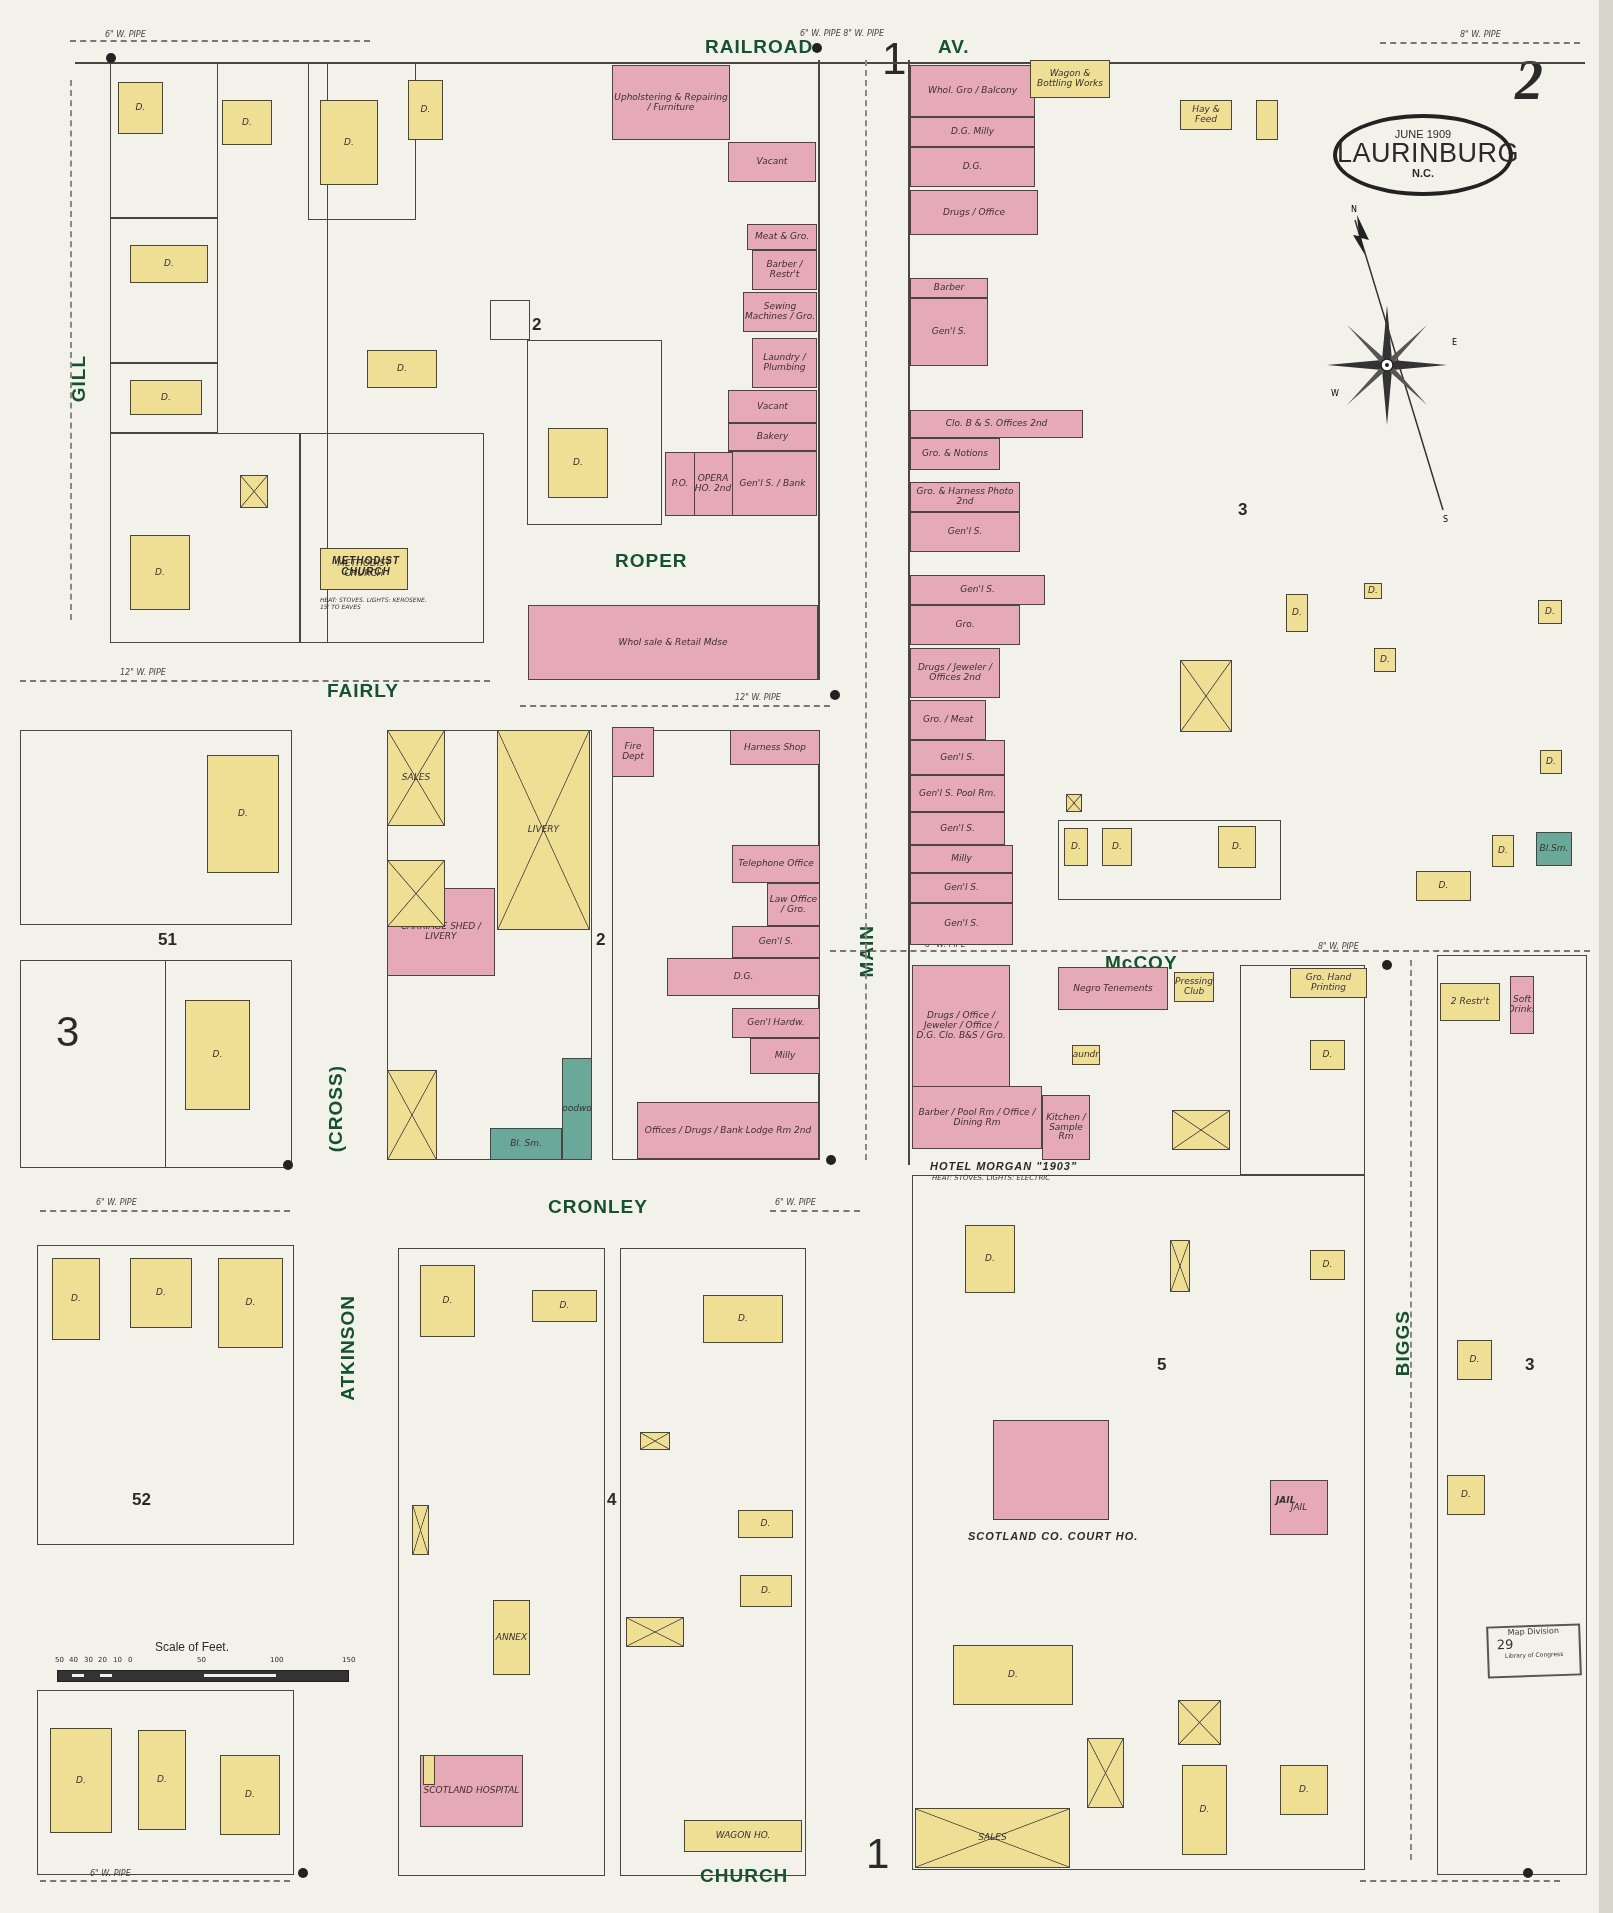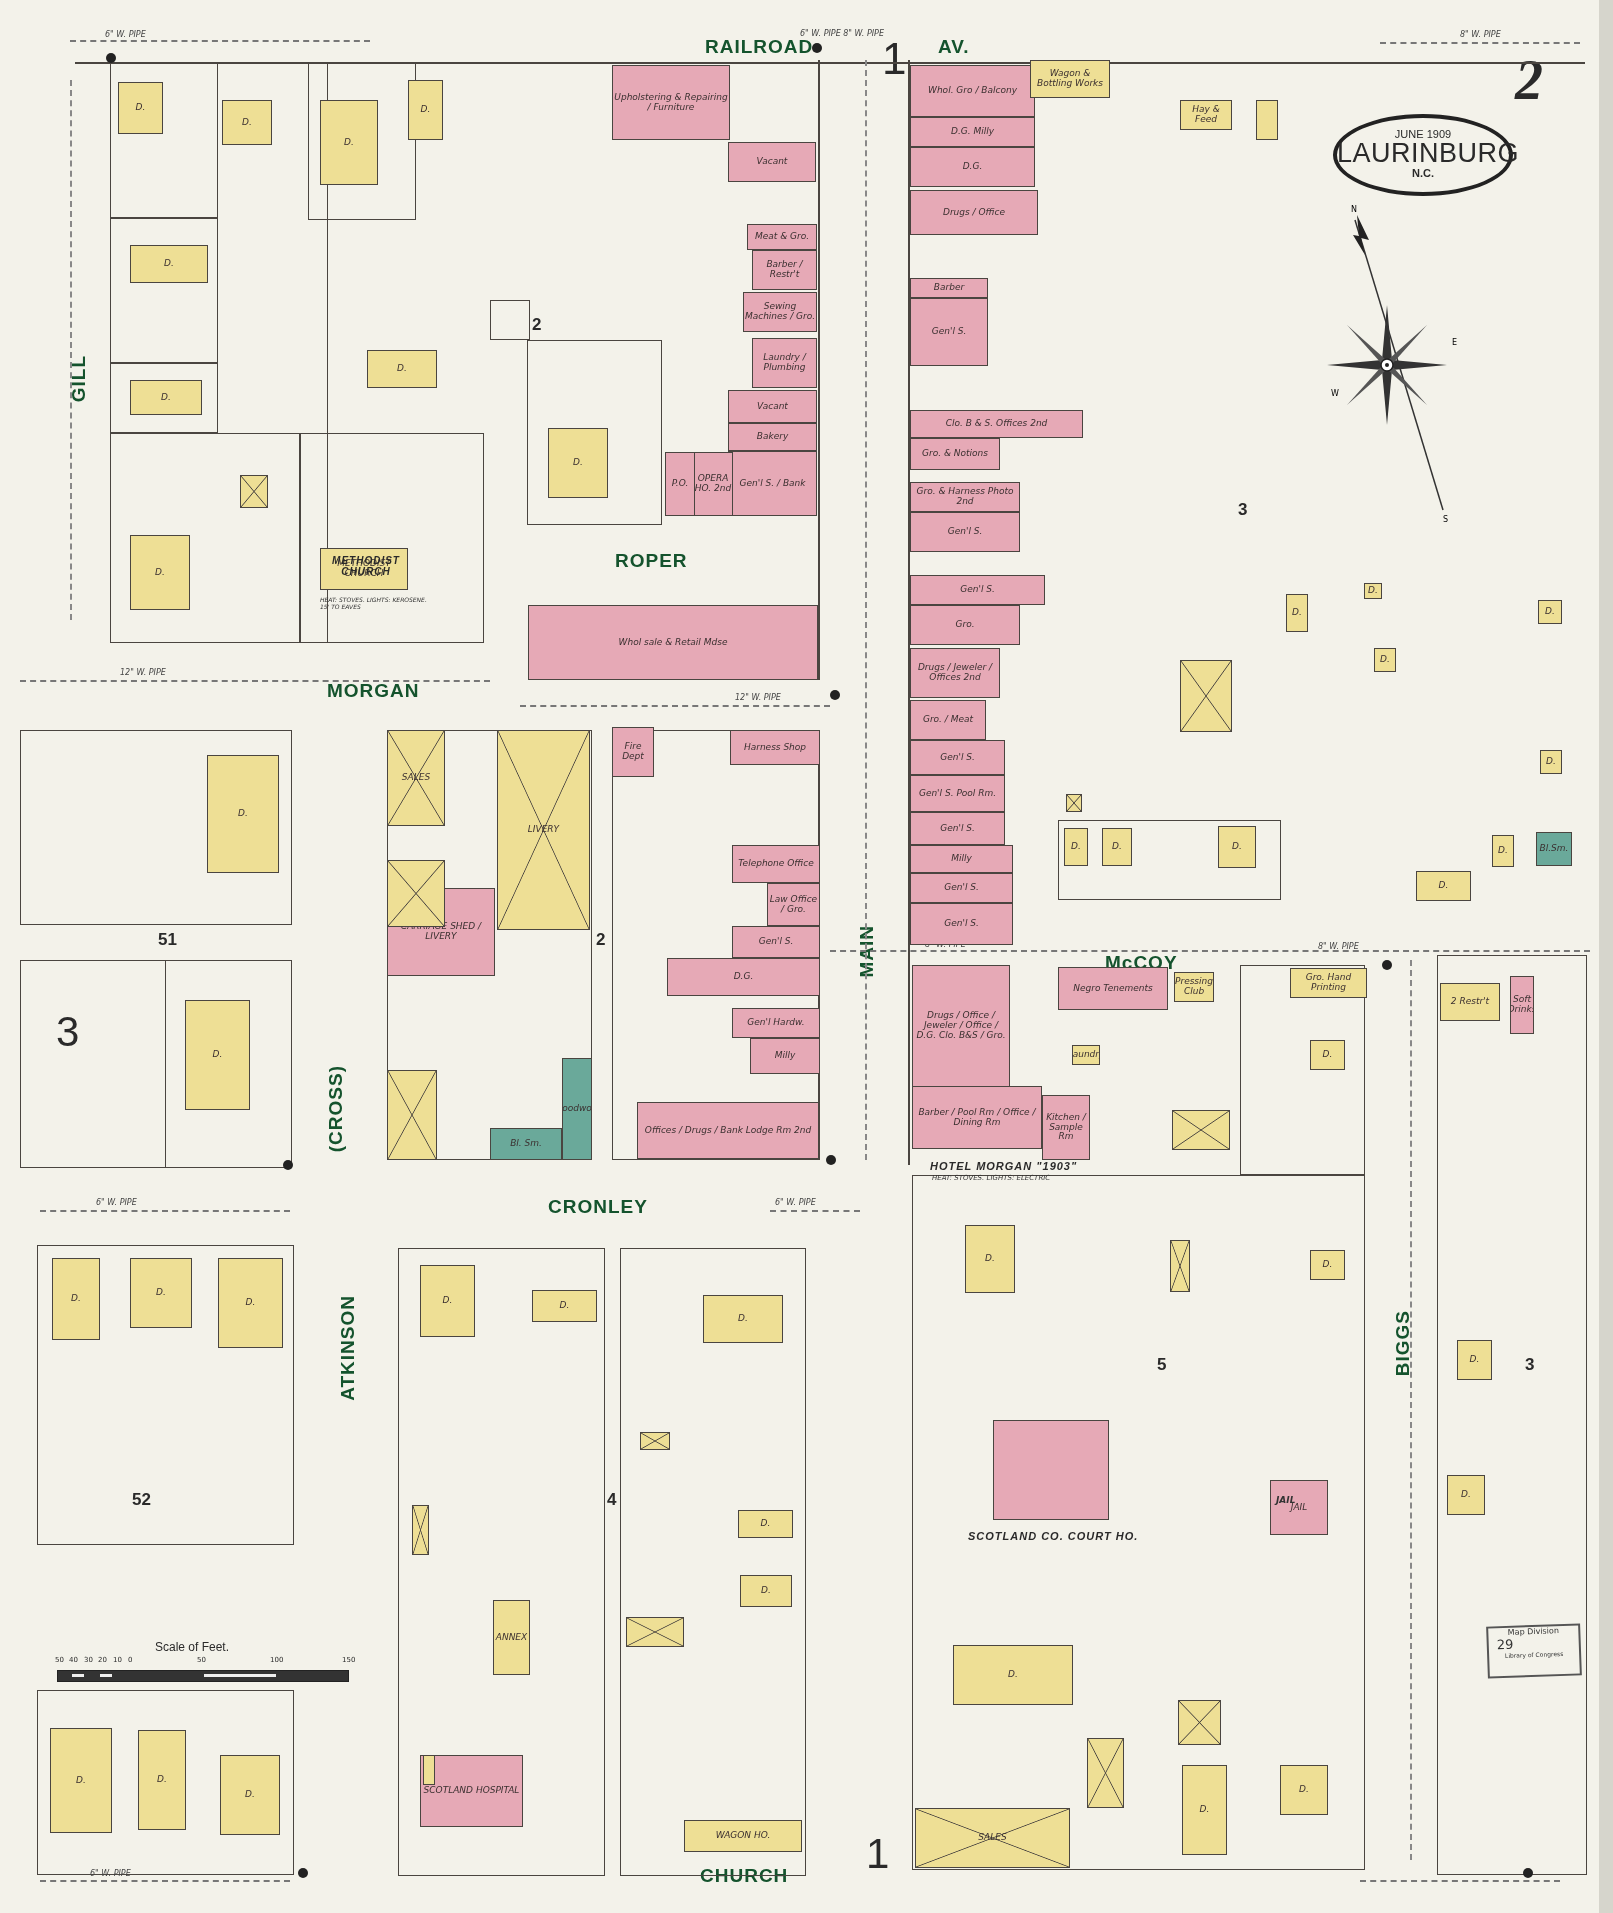--- a/index.html
+++ b/index.html
@@ -68,21 +68,21 @@
     </g>
     <text x="26" y="12" font-size="8">N</text>
     <text x="127" y="145" font-size="8">E</text>
     <text x="118" y="322" font-size="8">S</text>
     <text x="6" y="196" font-size="8">W</text>
   </svg>
 
   <div class="street" style="left:705px;top:36px;">RAILROAD</div>
   <div class="street" style="left:938px;top:36px;">AV.</div>
   <div class="street" style="left:615px;top:550px;">ROPER</div>
-  <div class="street" style="left:327px;top:680px;">MORGAN</div>
+  <div class="street" style="left:327px;top:680px;">FAIRLY</div>
   <div class="street" style="left:1105px;top:920px;margin-top:32px;">McCOY</div>
   <div class="street" style="left:548px;top:1196px;">CRONLEY</div>
   <div class="street" style="left:700px;top:1865px;">CHURCH</div>
   <div class="street v" style="left:68px;top:355px;">GILL</div>
   <div class="street v" style="left:325px;top:1065px;">(CROSS)</div>
   <div class="street v" style="left:337px;top:1295px;">ATKINSON</div>
   <div class="street v" style="left:856px;top:925px;">MAIN</div>
   <div class="street v" style="left:1392px;top:1310px;">BIGGS</div>
 
   <div class="bignum" style="left:882px;top:34px;font-size:44px;">1</div>

